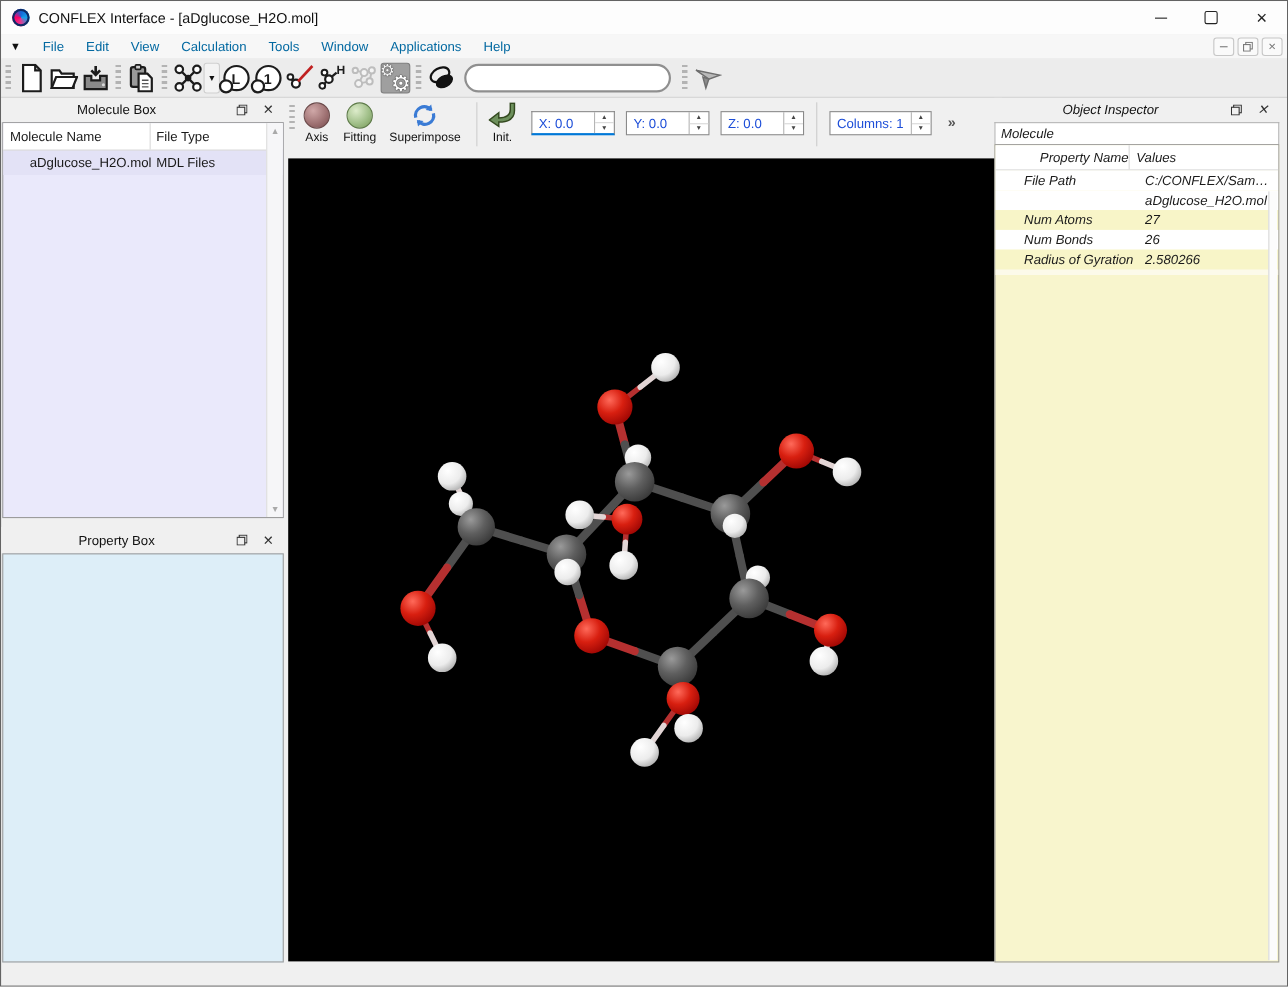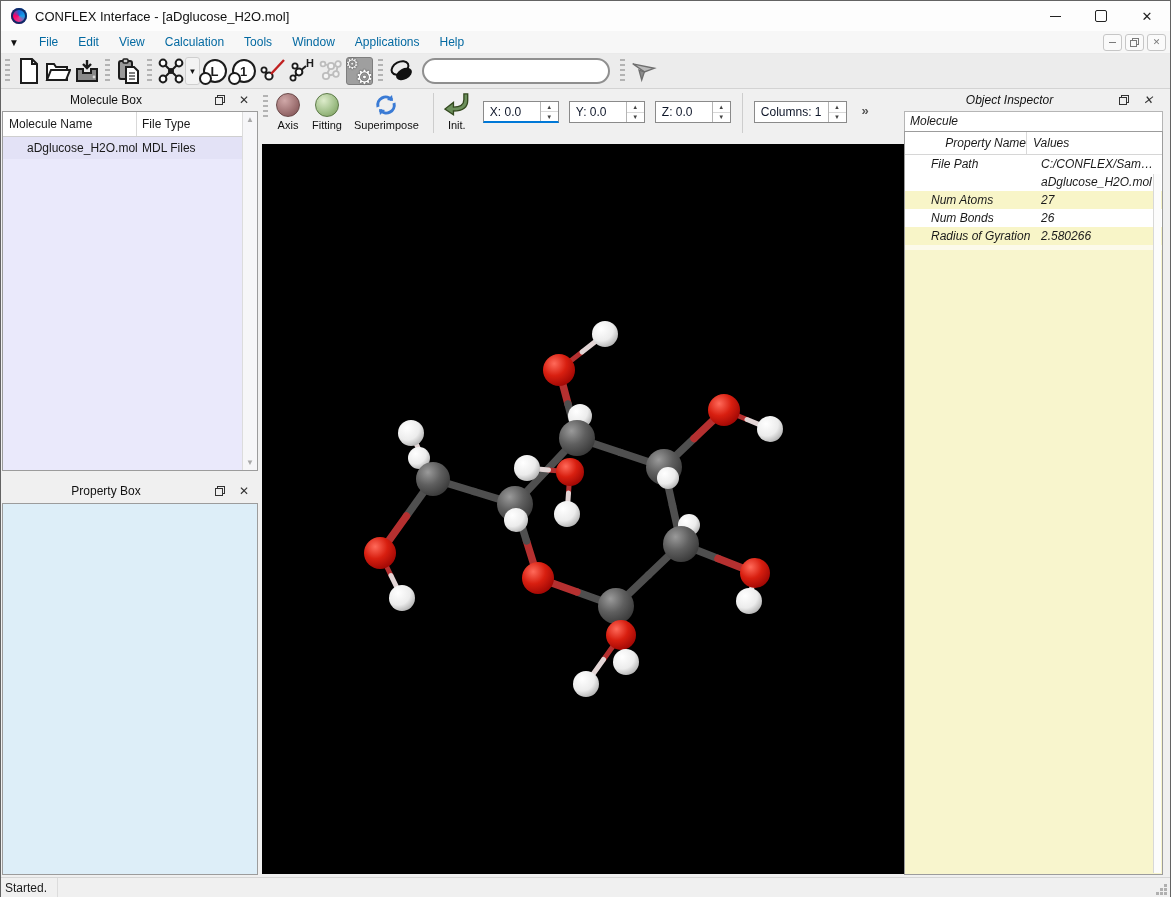--- a/index.html
+++ b/index.html
@@ -36,21 +36,21 @@
   
   .toolbar2{position:absolute;left:258px;top:88px;width:652px;height:50px;background:#f0f0f0;display:flex;align-items:flex-start;}
   .t2-item{display:flex;flex-direction:column;align-items:center;margin:4px 8px 0 4px;}
   .t2-label{font-size:11px;color:#111;margin-top:2px;}
   .sphere{width:22px;height:22px;border-radius:50%;}
   .sphere.axis{background:radial-gradient(circle at 35% 30%,#d0a8a8,#9c6f70 60%,#774a4c);border:1px solid #6b4a4a;}
   .sphere.fitting{background:radial-gradient(circle at 35% 30%,#ddeccb,#9cbc84 60%,#769656);border:1px solid #5d7a48;}
   .t2-sep{width:1px;height:40px;background:#cdcdcd;margin:4px 6px 0 6px;}
   .spinbox{display:flex;height:22px;border:1px solid #8a8a8a;background:#fff;margin:12px 5px 0 5px;box-sizing:border-box;}
   .spinbox.focus{border-bottom:2px solid #0078d7;}
-  .spin-text{padding:0 6px;line-height:20px;font-size:12px;min-width:44px;color:#0f172a;}
+  .spin-text{padding:0 6px;line-height:20px;font-size:12px;min-width:44px;color:#1d4ed8;}
   .spin-btns{width:17px;border-left:1px solid #b5b5b5;display:flex;flex-direction:column;}
   .spin-btns span{flex:1;display:flex;align-items:center;justify-content:center;font-size:6px;color:#444;}
   .spin-btns span:first-child{border-bottom:1px solid #d8d8d8;}
   .overflow-chevron{margin:14px 0 0 10px;color:#555;font-weight:bold;font-size:13px;}
   
   .dock-header{height:22px;display:flex;align-items:center;background:#f0f0f0;}
   .dock-title{flex:1;text-align:center;color:#111;}
   .dock-ic{width:18px;display:flex;align-items:center;justify-content:center;color:#333;margin-right:6px;}
   .panel-box{border:1px solid #9c9c9c;box-sizing:border-box;background:#fff;}
   #molecule-box{position:absolute;left:0;top:88px;width:258px;height:382px;}
@@ -476,25 +476,14 @@
       </div>
       <div class="oi-row r-light">
         <div class="n">Radius of Gyration</div>
         <div class="v">2.580266</div>
       </div>
       <div class="oi-gap"></div>
       <div class="oi-scrollstrip"></div>
     </div>
   </div>
 
-  <div class="statusbar">
-    <div class="status-text">Started.</div>
-    <svg class="resize-grip" width="14" height="14" viewBox="0 0 14 14">
-      <rect x="10" y="2" width="3" height="3" fill="#b0b0b0"></rect>
-      <rect x="6" y="6" width="3" height="3" fill="#b0b0b0"></rect>
-      <rect x="10" y="6" width="3" height="3" fill="#b0b0b0"></rect>
-      <rect x="2" y="10" width="3" height="3" fill="#b0b0b0"></rect>
-      <rect x="6" y="10" width="3" height="3" fill="#b0b0b0"></rect>
-      <rect x="10" y="10" width="3" height="3" fill="#b0b0b0"></rect>
-    </svg>
-  </div>
 
 </div>
 
 </body></html>

